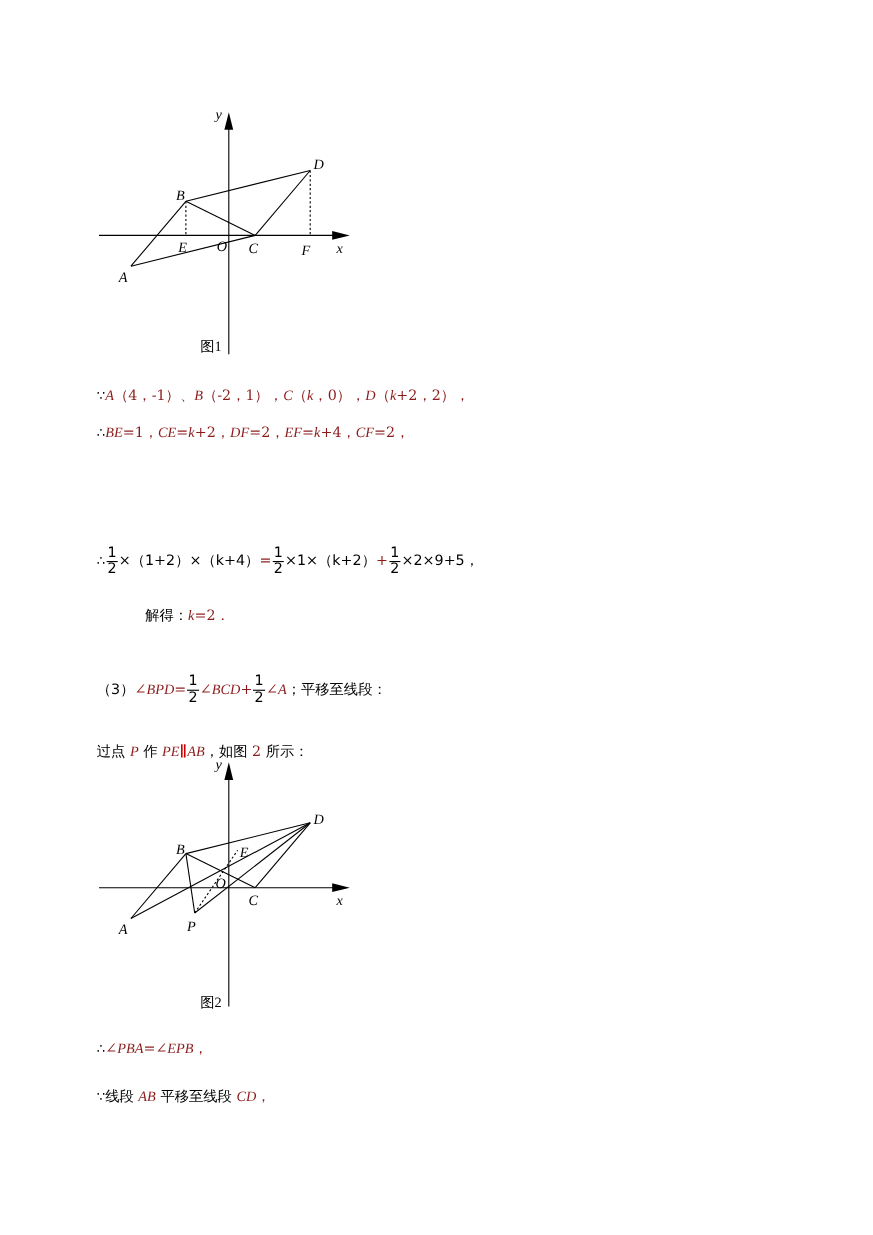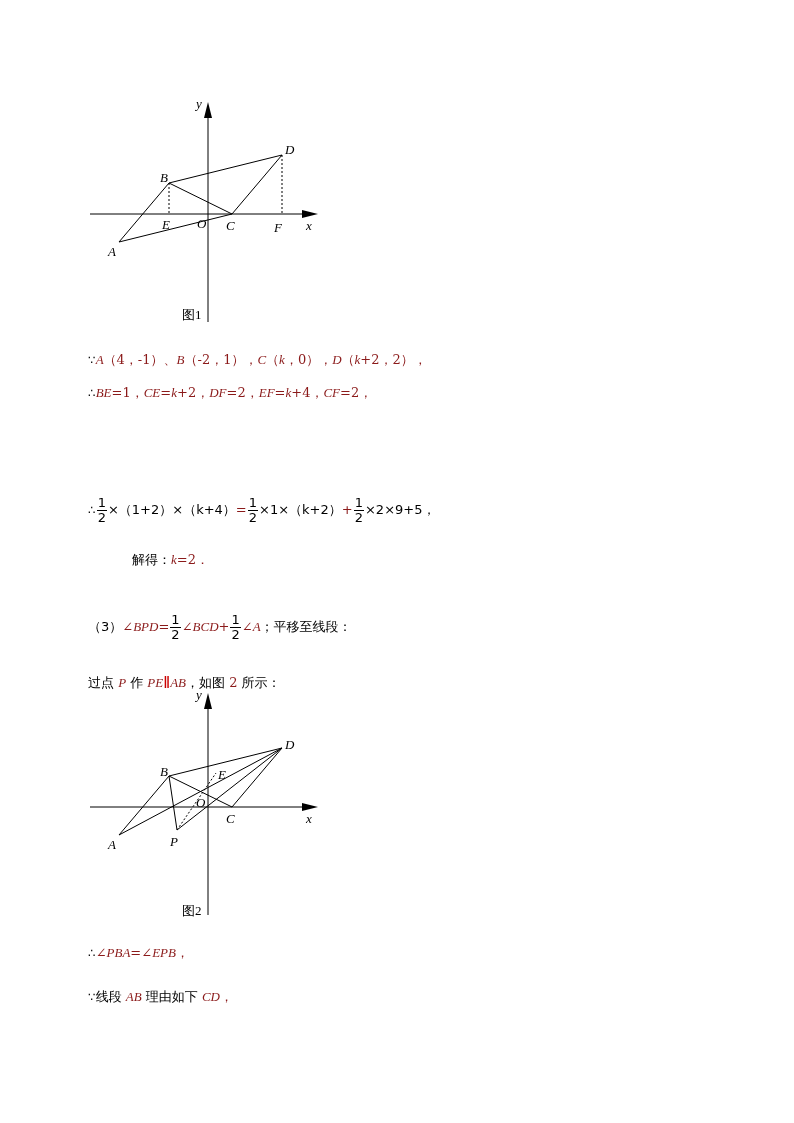--- a/index.html
+++ b/index.html
@@ -121,16 +121,16 @@
       <text x="116" y="124">O</text>
       <text class="cap" x="102" y="232">图2</text>
     </svg>
   </div>
 
   <div class="line" style="top:944px;">
     <span class="sym">∴</span><span class="red it">∠PBA</span><span class="red">=</span><span class="red it">∠EPB</span><span class="red">，</span>
   </div>
 
   <div class="line" style="top:988px;">
-    <span class="sym">∵</span><span class="cn">线段 </span><span class="red it">AB</span><span class="cn"> 理由如下 </span><span class="red it">CD</span><span class="red">，</span>
+    <span class="sym">∵</span><span class="cn">线段 </span><span class="red it">AB</span><span class="cn"> 平移至线段 </span><span class="red it">CD</span><span class="red">，</span>
   </div>
 
 </div>
 
 </body></html>

